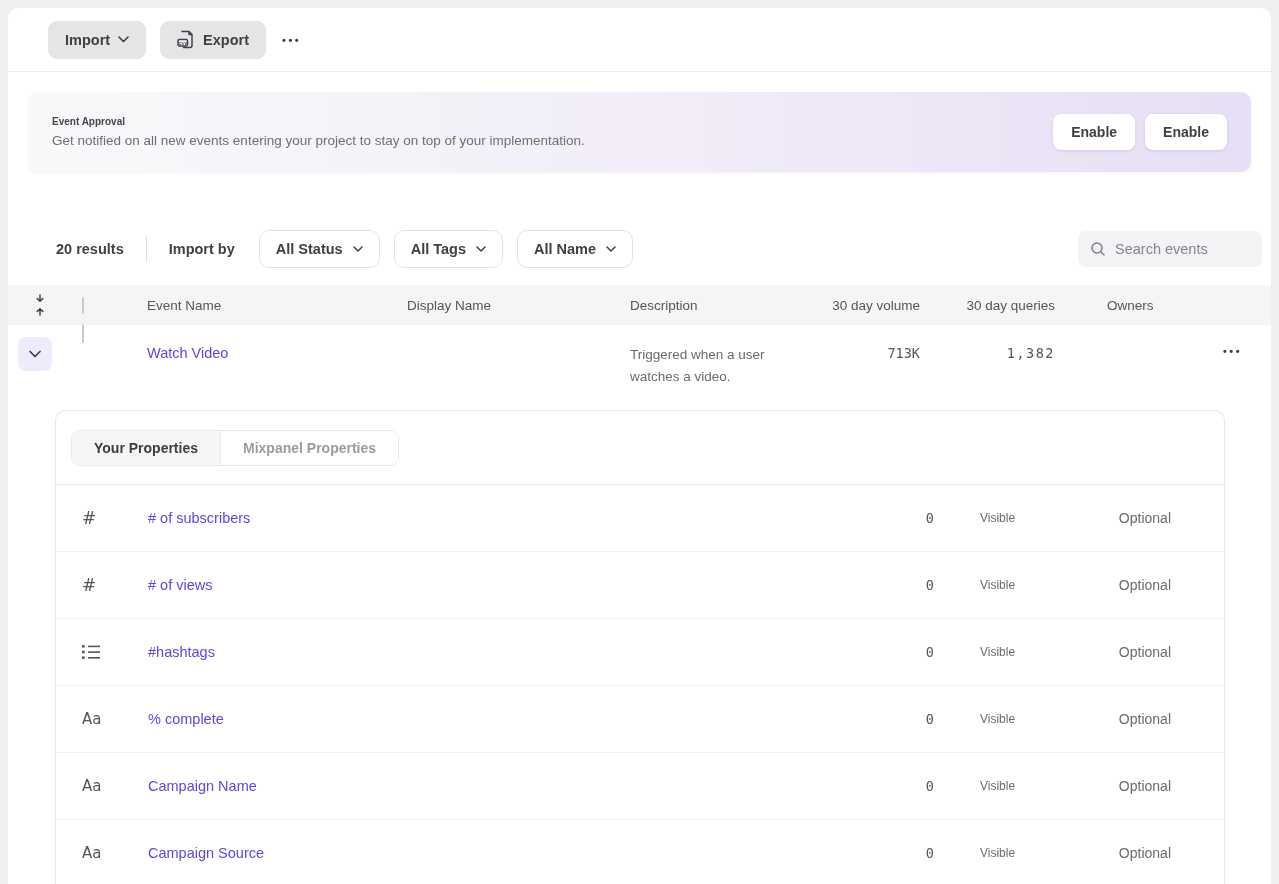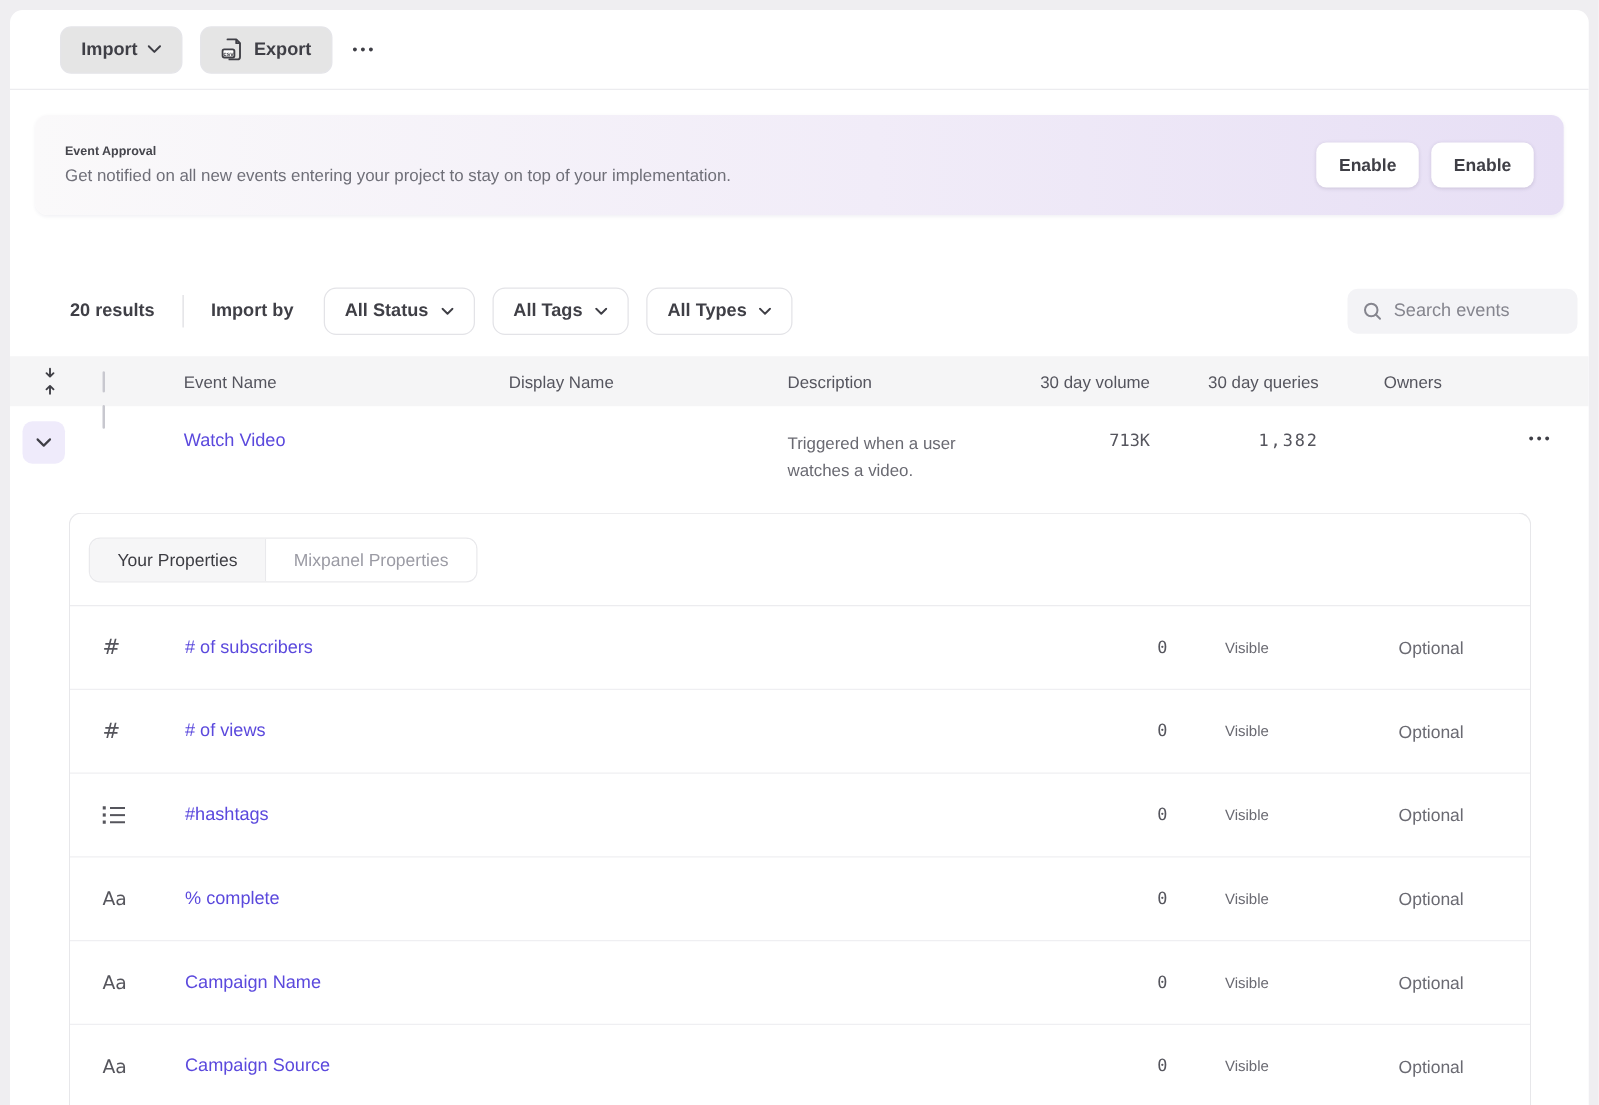--- a/index.html
+++ b/index.html
@@ -138,21 +138,21 @@
     border:1px solid #E7E7EA; border-bottom:none;
     border-radius:10px 10px 0 0;
     background:#fff;
   }
   .panel-tabs-bar { padding:19px 15px 18px; border-bottom:1px solid #ECECEF; }
   .segmented {
     display:inline-flex; border:1px solid #E9E9EC; border-radius:9px; overflow:hidden;
   }
   .segment {
     height:34px; padding:0 22px; display:flex; align-items:center;
-    font-size:14px; font-weight:400; cursor:pointer; background:#fff; color:#9B9BA4;
+    font-size:14px; font-weight:700; cursor:pointer; background:#fff; color:#9B9BA4;
   }
   .segment.active { background:#F6F6F7; color:#3C3C42; border-right:1px solid #E9E9EC; }
 
   .prop-row {
     display:flex; align-items:center; height:67px;
     border-bottom:1px solid #EFEFF2; padding-right:53px;
   }
   .p-icon { width:92px; padding-left:26px; display:flex; align-items:center; }
   .glyph-num  { font-size:17px; color:#55555C; font-family:"DejaVu Sans", sans-serif; }
   .glyph-text { font-size:15px; color:#55555C; font-family:"DejaVu Sans", sans-serif; }
@@ -219,21 +219,21 @@
       </button>
       <button class="dropdown">
         <span>All Tags</span>
         <span>
             <svg width="10" height="6" viewBox="0 0 10 6">
               <path d="M1 1l4 4 4-4" fill="none" stroke="#3F3F46" stroke-width="1.5" stroke-linecap="round" stroke-linejoin="round"></path>
             </svg>
           </span>
       </button>
       <button class="dropdown">
-        <span>All Types</span>
+        <span>All Name</span>
         <span>
             <svg width="10" height="6" viewBox="0 0 10 6">
               <path d="M1 1l4 4 4-4" fill="none" stroke="#3F3F46" stroke-width="1.5" stroke-linecap="round" stroke-linejoin="round"></path>
             </svg>
           </span>
       </button>
     </div>
     <div class="search-box">
       <span>
         <svg width="16" height="16" viewBox="0 0 16 16">

